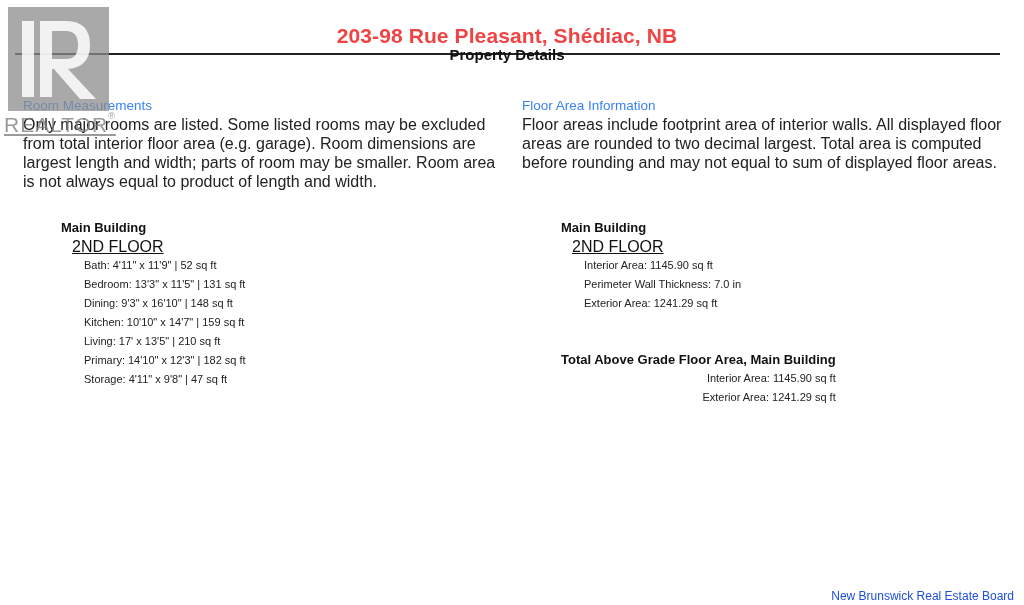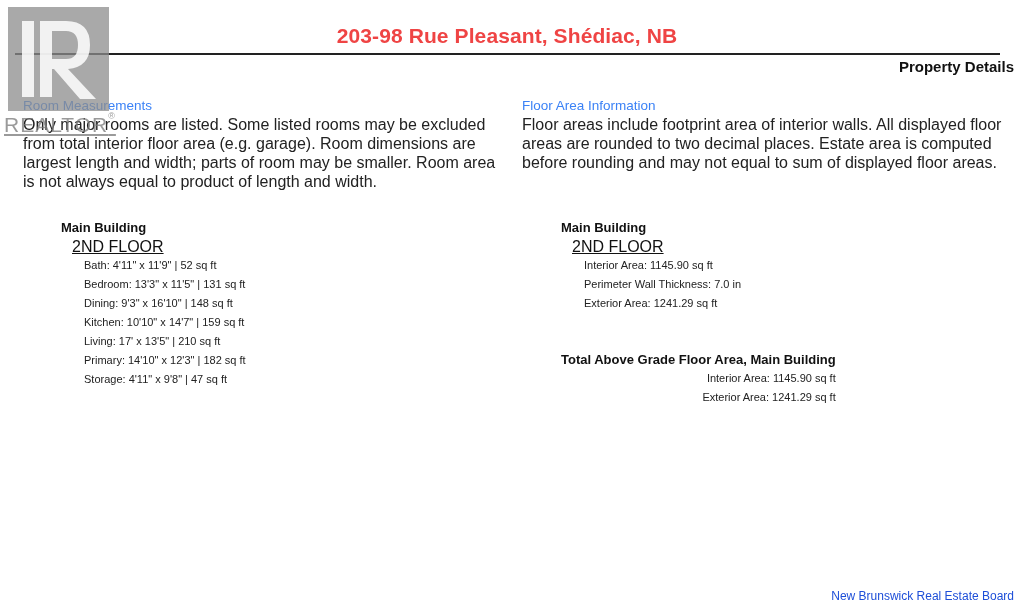--- a/index.html
+++ b/index.html
@@ -11,22 +11,22 @@
     .title {
       position: absolute; left: 0; width: 1014px; top: 24px;
       text-align: center; font-size: 21px; font-weight: bold; color: #ef4444;
       letter-spacing: 0.1px;
     }
     .rule {
       position: absolute; left: 15px; width: 985px; top: 53px;
       height: 2px; background: #222;
     }
     .subtitle {
-      position: absolute; left: 0; width: 1014px; top: 58px;
-      text-align: right; font-size: 15px; font-weight: bold; color: #111;
+      position: absolute; left: 0; width: 1014px; top: 46px;
+      text-align: center; font-size: 15px; font-weight: bold; color: #111;
     }
     .col { position: absolute; top: 97px; }
     .col.left { left: 23px; width: 480px; }
     .col.right { left: 522px; width: 490px; }
     .sec-title { font-size: 13.5px; font-weight: normal; color: #3b82f6; height: 18px; line-height: 18px; }
     .note { font-size: 16px; line-height: 19px; color: #222; margin-top: 0px; }
     .block { position: absolute; }
     .bld { font-size: 13px; font-weight: bold; color: #111; height: 19px; line-height: 19px; margin-top: 28px; }
     .floor { font-size: 16px; color: #111; padding-left: 11px; height: 19px; line-height: 19px; text-decoration: underline; }
     .row { font-size: 11px; color: #222; padding-left: 23px; height: 19px; line-height: 19px; }
@@ -64,21 +64,21 @@
   <div class="row">Bedroom: 13'3" x 11'5" | 131 sq ft</div>
   <div class="row">Dining: 9'3" x 16'10" | 148 sq ft</div>
   <div class="row">Kitchen: 10'10" x 14'7" | 159 sq ft</div>
   <div class="row">Living: 17' x 13'5" | 210 sq ft</div>
   <div class="row">Primary: 14'10" x 12'3" | 182 sq ft</div>
   <div class="row">Storage: 4'11" x 9'8" | 47 sq ft</div>
 </div>
 
 <div class="col right">
   <div class="sec-title">Floor Area Information</div>
-  <div class="note">Floor areas include footprint area of interior walls. All displayed floor areas are rounded to two decimal places. Estate area is computed before rounding and may not equal to sum of displayed floor areas.</div>
+  <div class="note">Floor areas include footprint area of interior walls. All displayed floor areas are rounded to two decimal largest. Total area is computed before rounding and may not equal to sum of displayed floor areas.</div>
 </div>
 
 <div class="block" style="left:561px; top:190px;">
   <div class="bld">Main Building</div>
   <div class="floor">2ND FLOOR</div>
   <div class="row">Interior Area: 1145.90 sq ft</div>
   <div class="row">Perimeter Wall Thickness: 7.0 in</div>
   <div class="row">Exterior Area: 1241.29 sq ft</div>
 </div>
 

